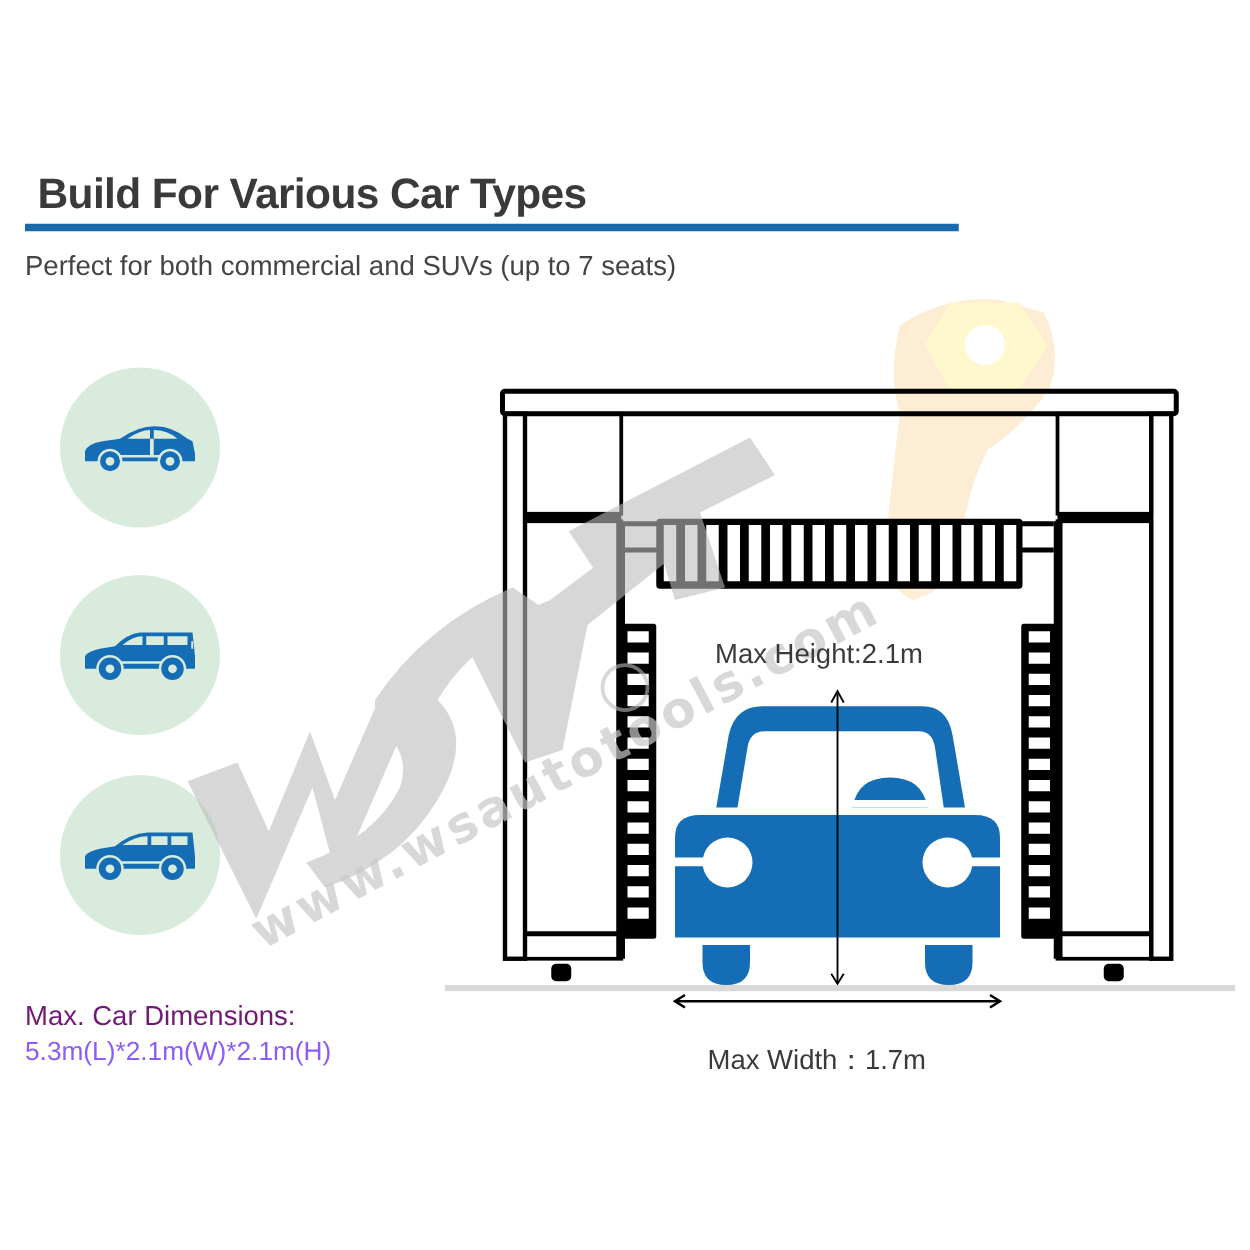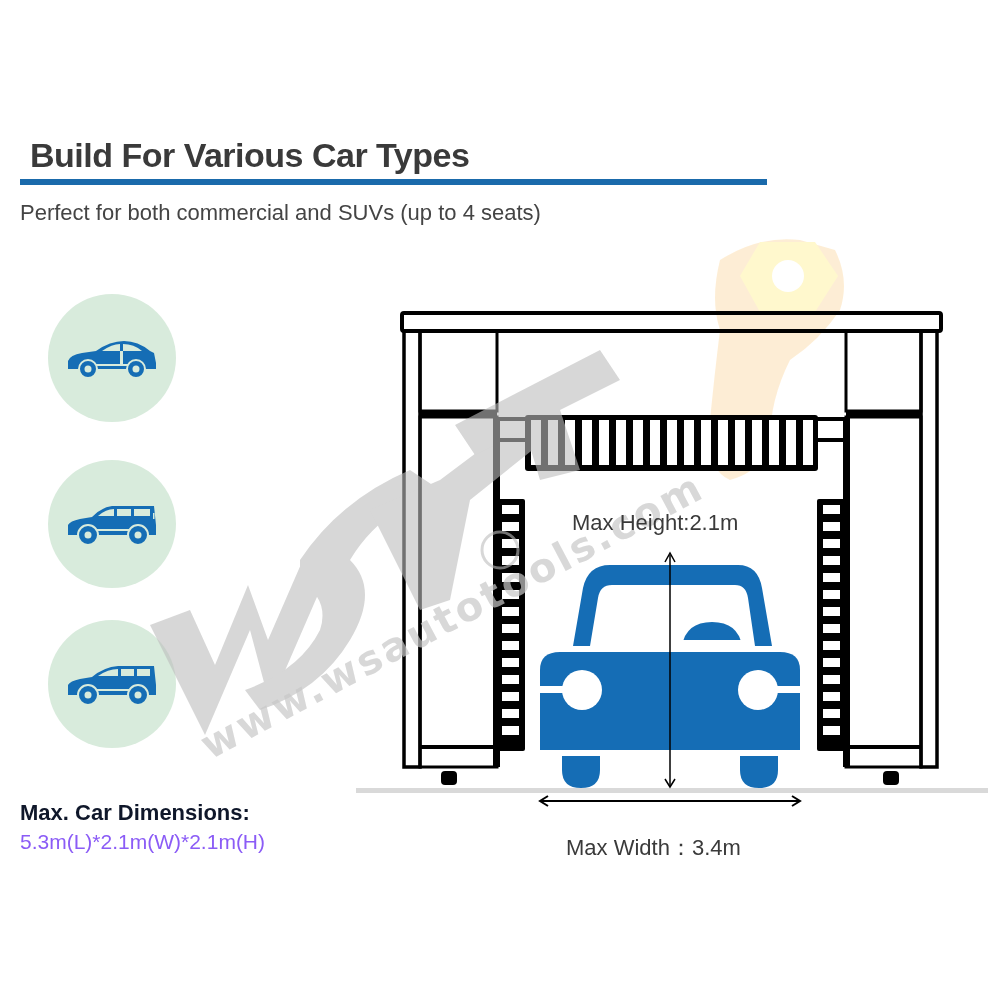--- a/index.html
+++ b/index.html
@@ -4,33 +4,33 @@
 <style>
   html, body { margin: 0; padding: 0; background: #ffffff; }
   body { width: 1000px; height: 1000px; position: relative; overflow: hidden;
          font-family: "Liberation Sans", "DejaVu Sans", sans-serif; color: #333333; }
   .title { position: absolute; left: 20px; top: 126px; font-size: 34px; font-weight: bold;
            color: #3a3a3a; letter-spacing: -0.5px; margin: 10px; white-space: nowrap; }
   .title-rule { position: absolute; left: 20px; top: 179px; width: 747px; height: 6px; background: #1a6aab; }
   .subtitle { position: absolute; left: 20px; top: 200px; font-size: 22px; color: #444444; white-space: nowrap; }
   .type-badge { position: absolute; left: 48px; width: 128px; height: 128px; border-radius: 50%;
                 background: #d8ebdc; display: flex; align-items: center; justify-content: center; }
-  .dims-label { position: absolute; left: 20px; top: 800px; font-size: 22px; font-weight: bold; color: #0f172a; white-space: nowrap; }
+  .dims-label { position: absolute; left: 20px; top: 800px; font-size: 22px; font-weight: normal; color: #701a75; white-space: nowrap; }
   .dims-value { position: absolute; left: 20px; top: 830px; font-size: 21px; color: #8b5cf6; white-space: nowrap; }
   .diagram { position: absolute; left: 0; top: 0; width: 1000px; height: 1000px; }
   .height-label { position: absolute; left: 572px; top: 510px; font-size: 22px; color: #3a3a3a; white-space: nowrap; text-align: right; }
   .width-label { position: absolute; left: 566px; top: 833px; font-size: 22px; color: #3a3a3a; white-space: nowrap; }
   .watermark { position: absolute; left: 0; top: 0; width: 1000px; height: 1000px; pointer-events: none; }
 </style>
 </head>
 <body>
 
 <h1 class="title">Build For Various Car Types</h1>
 <div class="title-rule"></div>
-<div class="subtitle">Perfect for both commercial and SUVs (up to 4 seats)</div>
+<div class="subtitle">Perfect for both commercial and SUVs (up to 7 seats)</div>
 
 <div class="type-badge" style="top:294px">
   <svg width="100" height="50" viewBox="0 0 100 50">
     <path d="M6 28 Q8 22 20 20 L34 18 Q48 8 62 8 Q76 8 88 18 L92 20 L94 30 L94 36 L6 36 Z" fill="#156db5"></path>
     <path d="M40 18 Q50 11 58 11 L58 18 Z" fill="#d8ebdc"></path>
     <path d="M61 11 Q72 11 80 18 L61 18 Z" fill="#d8ebdc"></path>
     <rect x="58" y="18" width="3" height="14" fill="#d8ebdc"></rect>
     <rect x="34" y="31" width="32" height="2" fill="#d8ebdc"></rect>
     <circle cx="26" cy="36" r="9" fill="#156db5" stroke="#d8ebdc" stroke-width="2"></circle>
     <circle cx="26" cy="36" r="3.5" fill="#d8ebdc"></circle>
@@ -201,13 +201,13 @@
     <path d="M150 625 L205 735 L250 630 L270 705 L320 590 L305 555 L268 640 L248 585 L215 665 L190 610 Z"></path>
     <path d="M300 560 Q340 500 410 470 L440 490 Q380 510 350 560 Q380 590 350 640 Q320 690 260 710 L245 690 Q300 670 320 630 Q330 600 300 580 Z"></path>
     <path d="M370 510 L440 480 L520 420 L545 440 L470 500 L450 600 L420 610 Z"></path>
     <path d="M455 425 L600 350 L620 380 L560 410 L580 470 L540 480 L525 430 L475 455 Z"></path>
     <circle cx="500" cy="550" r="18" fill="none" stroke="#bdbdbd" stroke-width="3"></circle>
   </g>
   <text x="210" y="760" transform="rotate(-28 210 760)" font-family="DejaVu Sans, sans-serif" font-size="40" font-weight="bold" fill="#c8c8c8" opacity="0.7" letter-spacing="3">www.wsautotools.com</text>
 </svg>
 
 <div class="height-label">Max Height:2.1m</div>
-<div class="width-label">Max Width：3.4m</div>
+<div class="width-label">Max Width：1.7m</div>
 
 </body></html>

